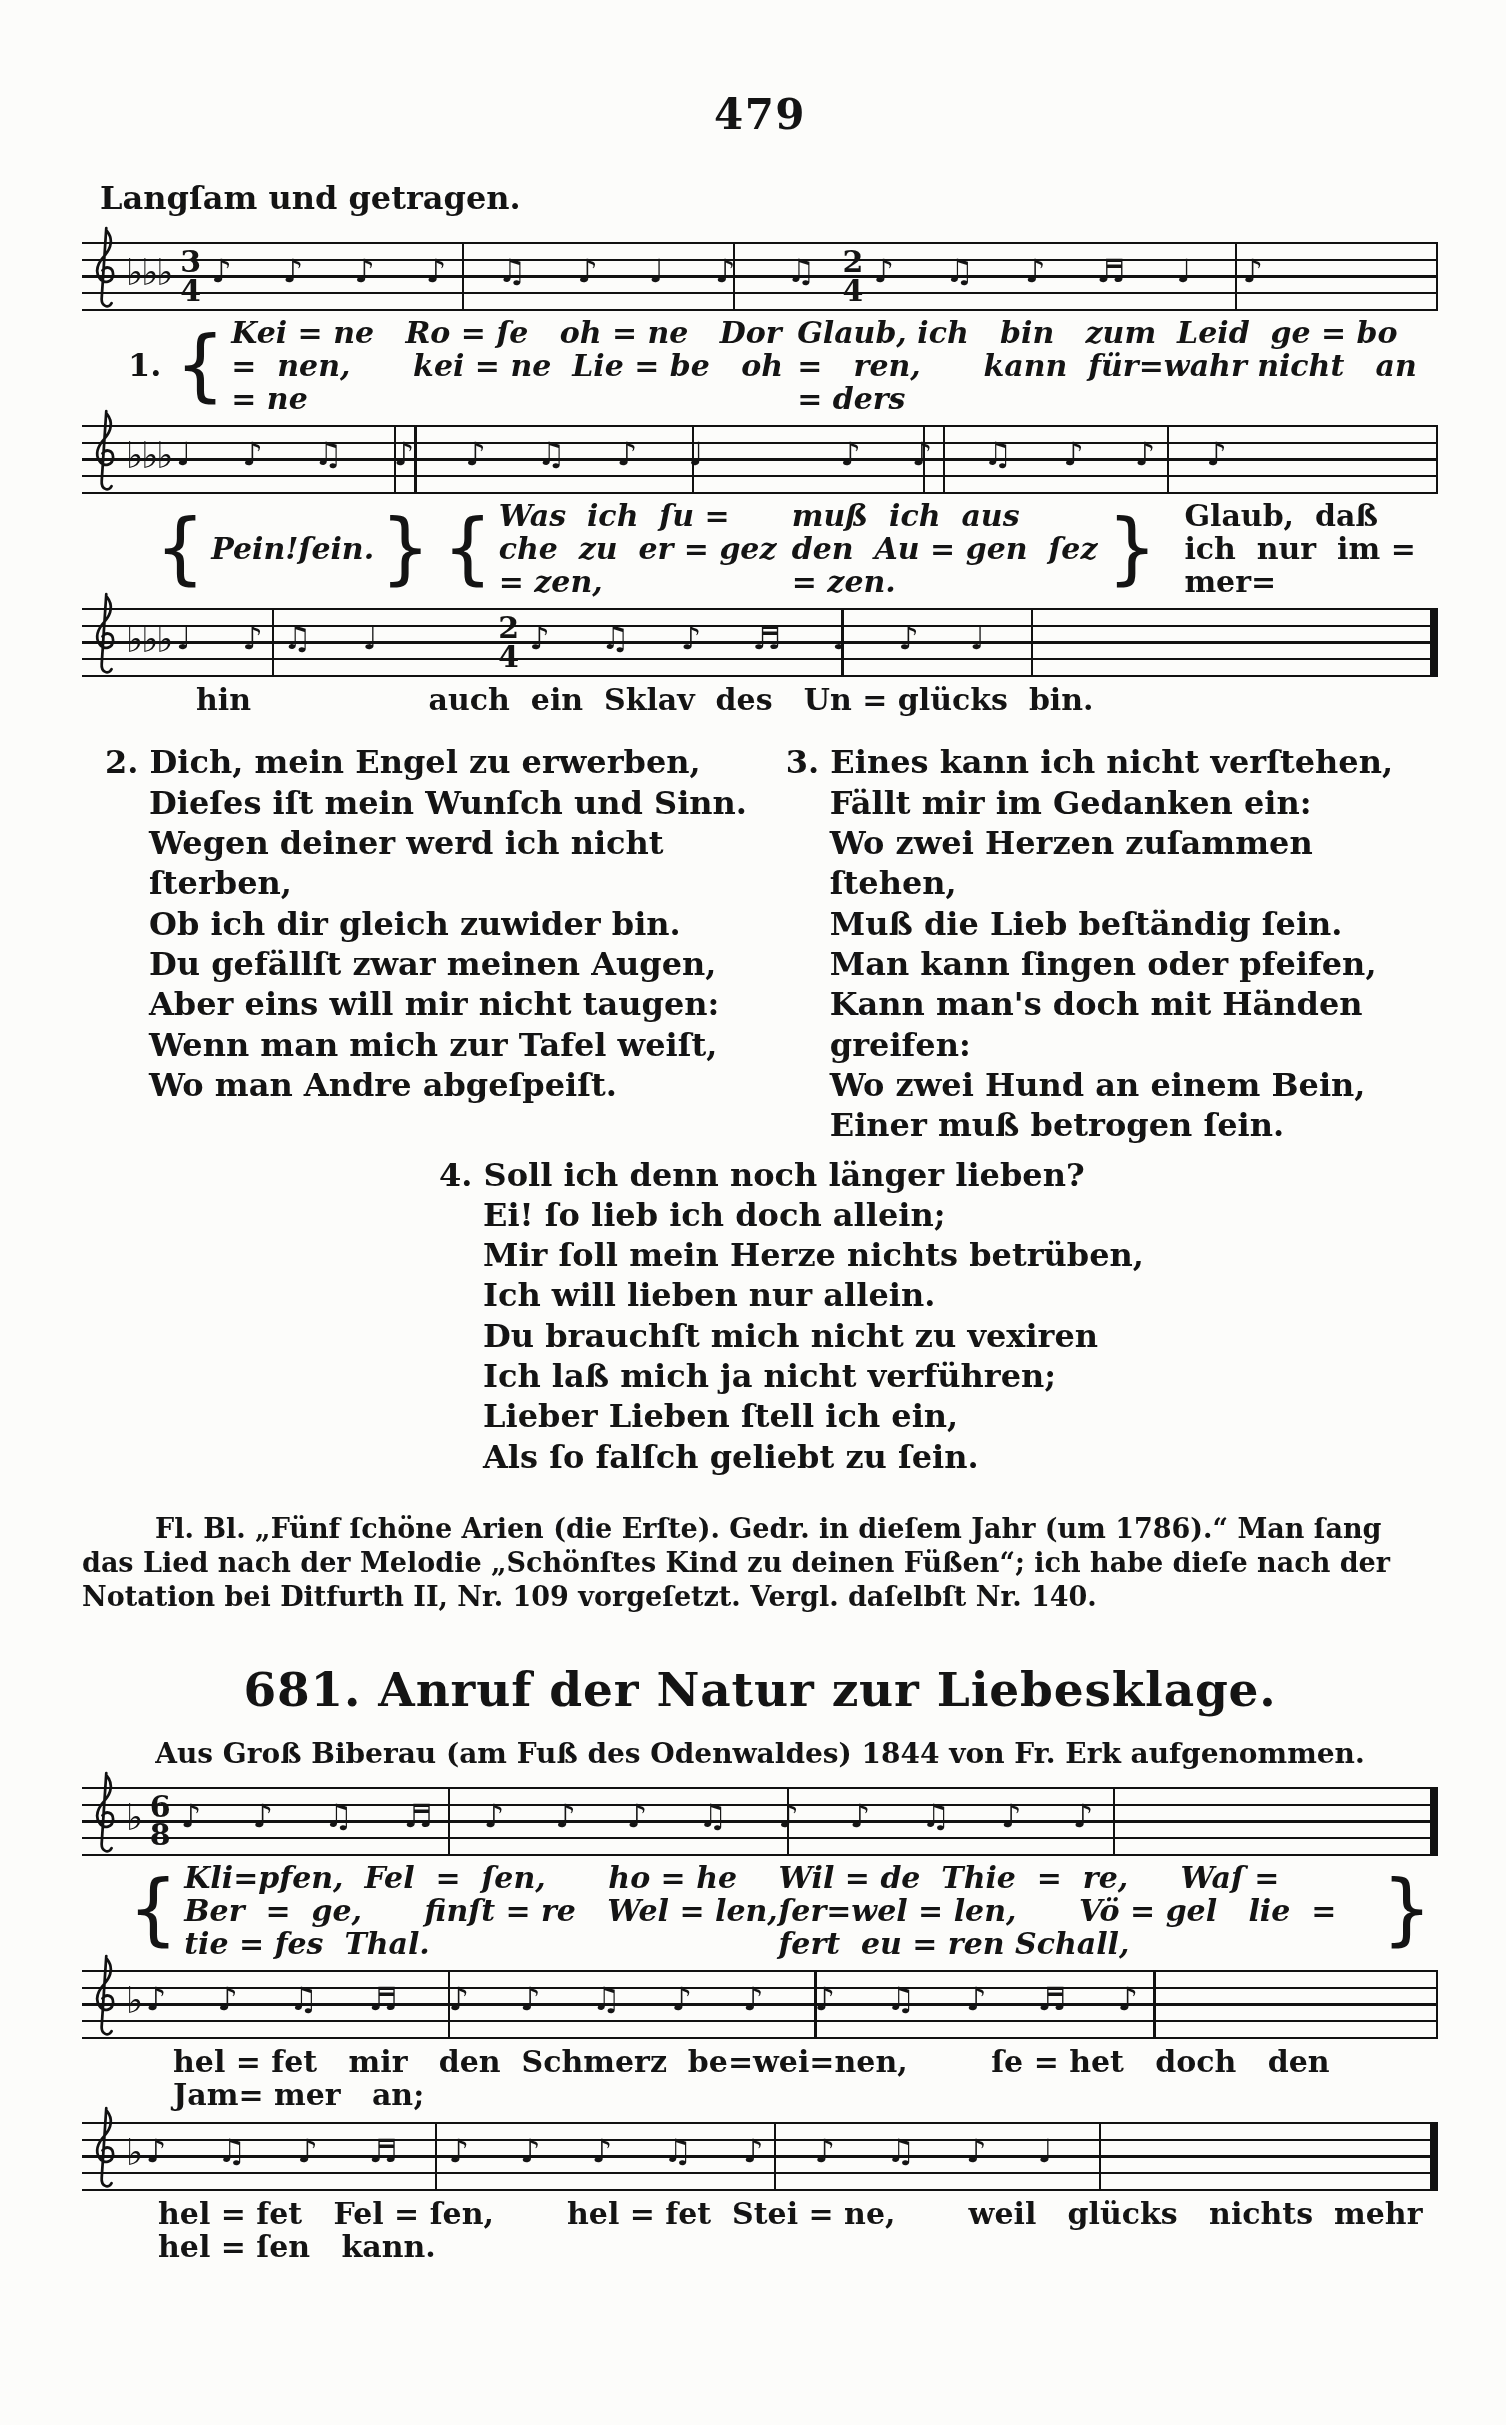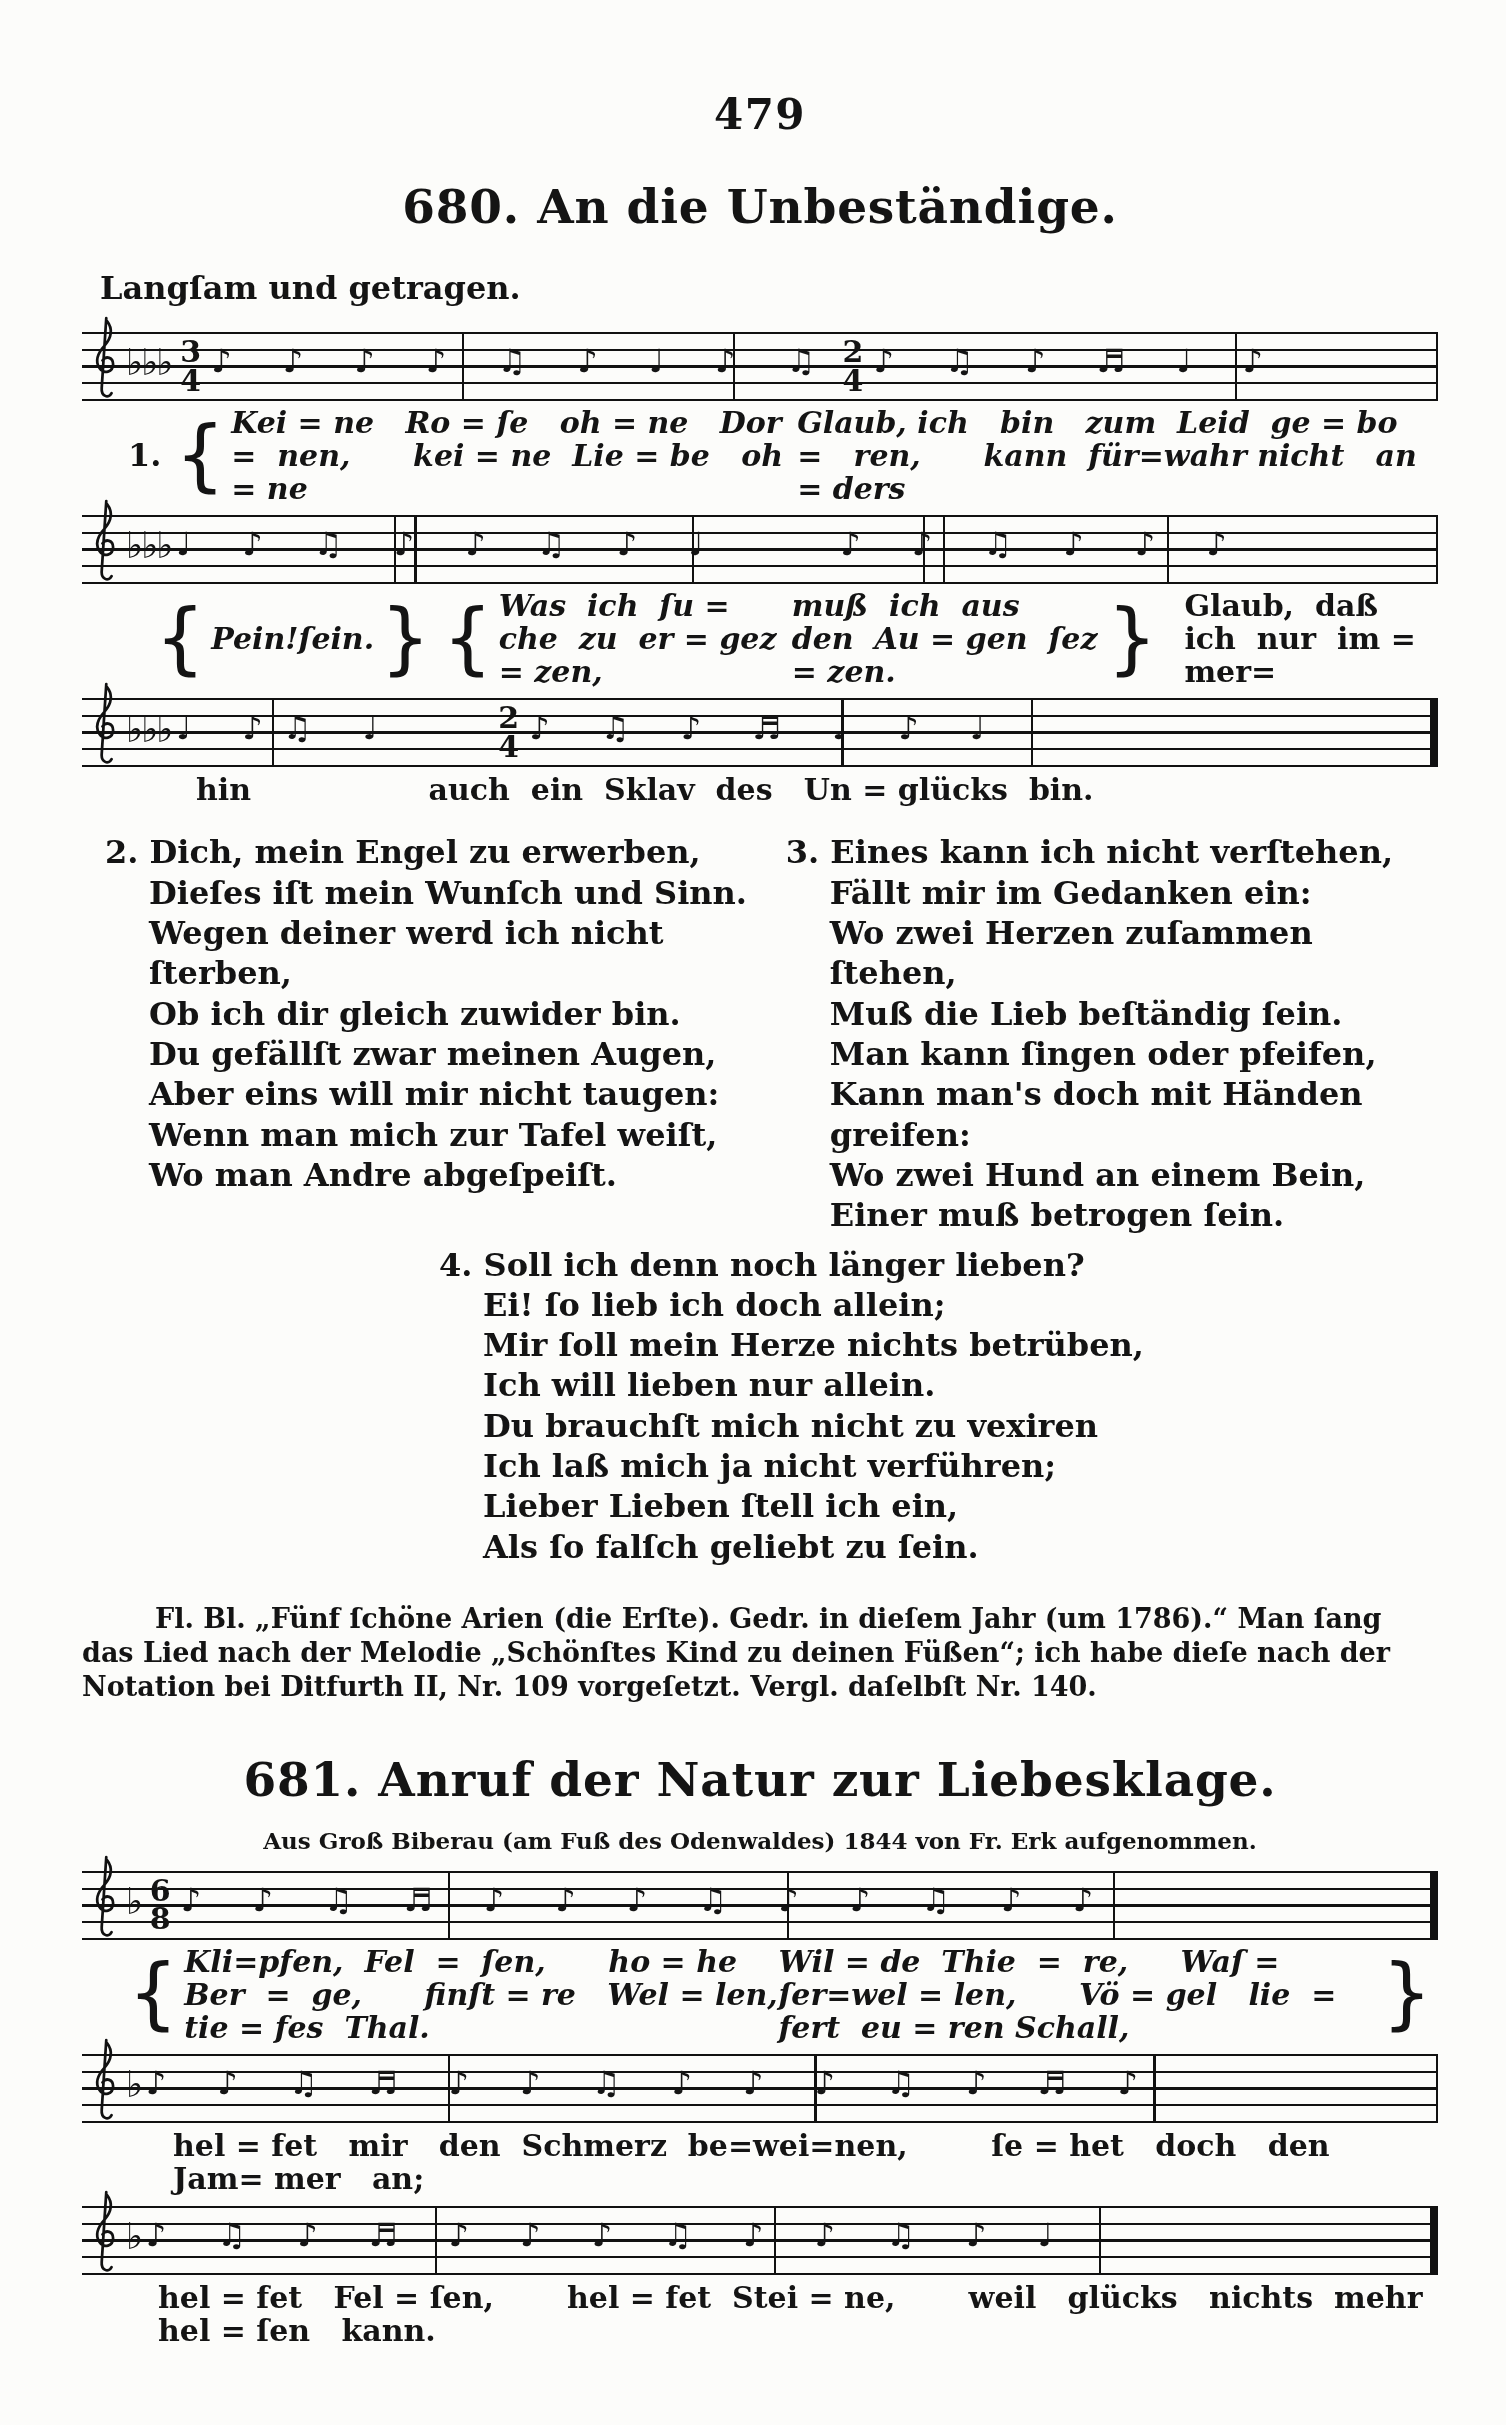--- a/index.html
+++ b/index.html
@@ -5,21 +5,21 @@
   html,body{margin:0;padding:0;background:#e8e6e0;}
   .page{
     width:1506px;height:2426px;box-sizing:border-box;
     margin:0 auto;background:#fcfcfa;color:#141414;
     font-family:"DejaVu Serif", serif;font-weight:700;
     padding:90px 68px 30px 82px;overflow:hidden;position:relative;
   }
   .pagenum{text-align:center;font-size:42px;letter-spacing:1.5px;margin:0 0 40px 0;}
   .song-title{text-align:center;font-size:47px;font-weight:800;margin:0 0 35px 0;letter-spacing:0.8px;}
   .tempo{font-size:32px;margin:0 0 25px 18px;}
-  .source-line{text-align:center;font-size:23px;margin:0 0 16.7px 0;}
+  .source-line{text-align:center;font-size:28px;margin:0 0 16.7px 0;}
 
   
   .system{position:relative;margin:0 0 10.6px 0;}
   .staff{
     position:relative;height:69px;
     background:repeating-linear-gradient(to bottom,#111 0px,#111 2.3px,transparent 2.3px,transparent 16.7px);
     display:flex;align-items:center;
   }
   .staff .bar{position:absolute;top:0;bottom:0;width:2.3px;background:#111;}
   .staff .bar.thick{width:6.8px;}
@@ -52,21 +52,20 @@
 
   .spacer-lg{height:49px;}
 </style>
 </head>
 <body>
 
 <div class="page">
 
   <p class="pagenum">479</p>
 
-  <h1 class="song-title">680.  An die Unbeständige.</h1>
   <p class="tempo">Langſam und getragen.</p>
 
   <div class="system">
     <div class="staff">
       <svg class="clef" viewBox="0 0 36 120">
         <path d="M21 4 L15 96 C14 107 24 111 28 103 M22 8 C30 18 28 30 19 40 C9 51 6 61 12 70 C18 79 30 75 30 65 C30 56 21 53 16 60" stroke="#111" stroke-width="3.6" fill="none" stroke-linecap="round"></path>
       </svg>
       <span class="flats">♭♭♭</span>
       <span class="timesig">
         <span>3</span>

